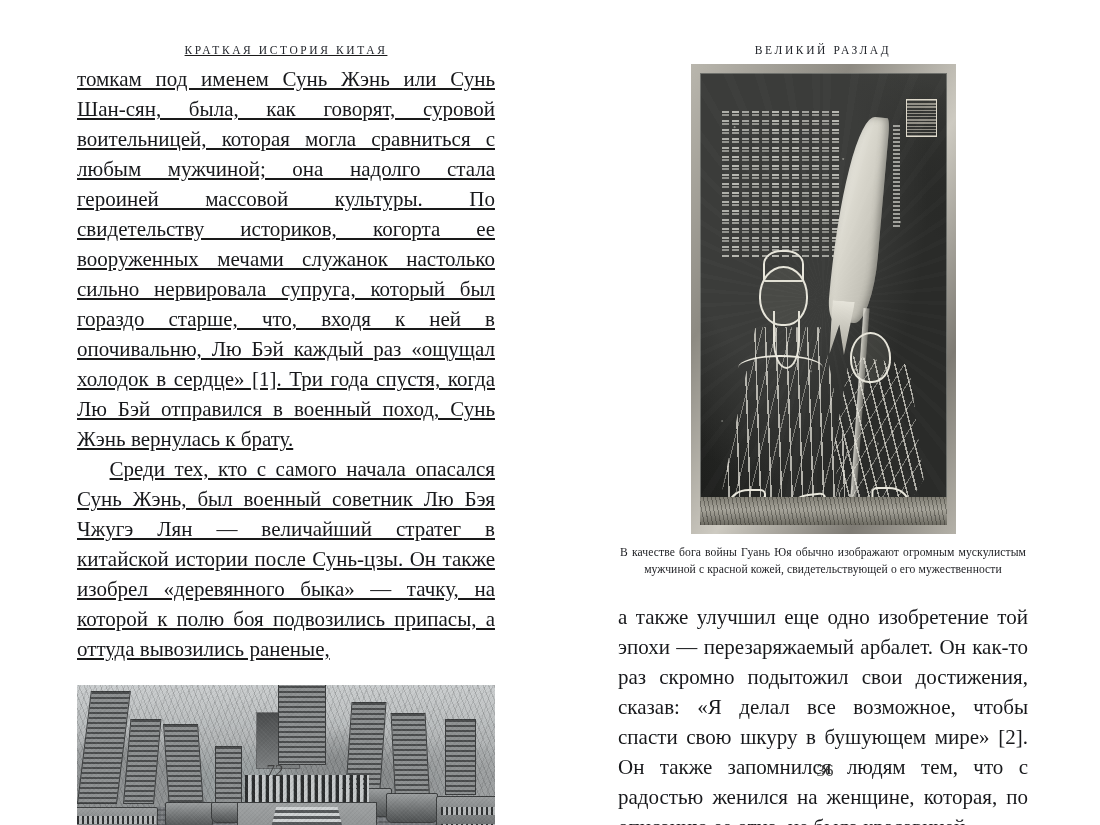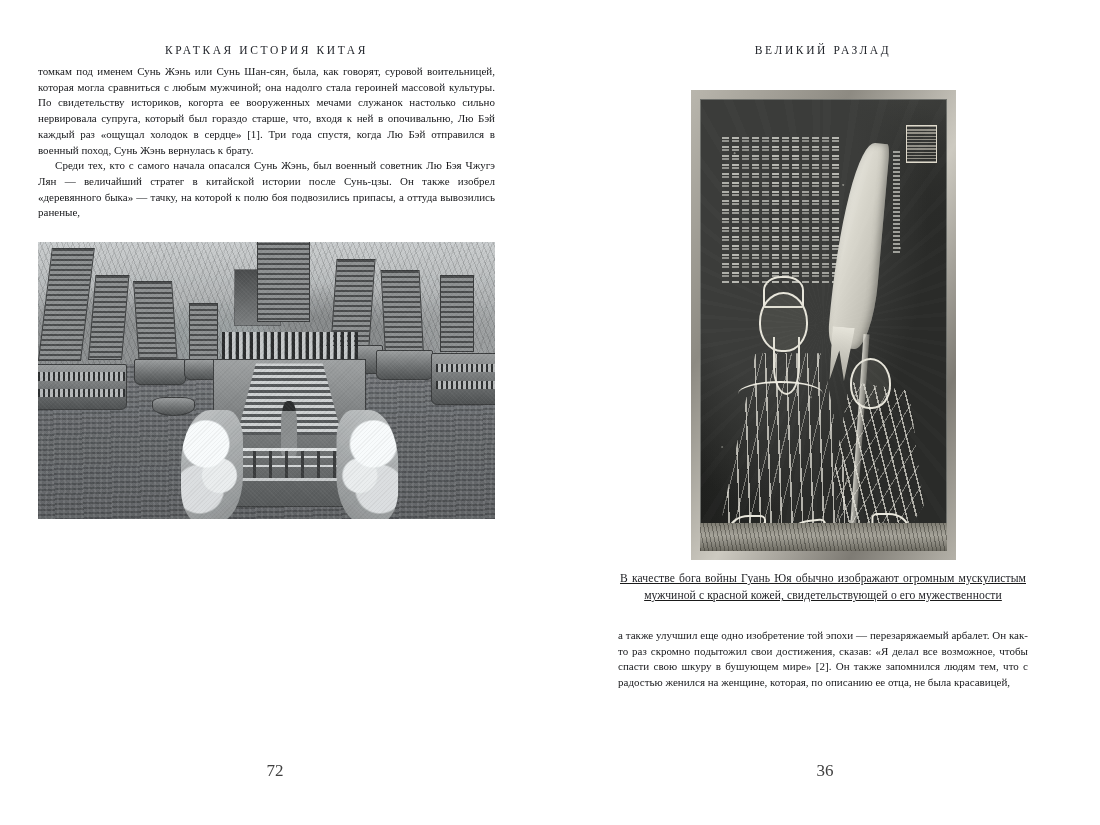--- a/index.html
+++ b/index.html
@@ -24,52 +24,52 @@
     display: flex;
   }
 
   .page {
     position: relative;
     width: 550px;
     height: 825px;
     box-sizing: border-box;
   }
 
-  .page-left  { padding: 0 55px 0 38px; }
+  .page-left  { padding: 0 55px 0 77px; text-decoration: underline; }
   .page-right { padding: 0 72px 0 68px; }
 
   .running-head {
     text-align: center;
     font-size: 11.5px;
     letter-spacing: 2.6px;
     text-transform: uppercase;
     color: #23262c;
     padding-top: 44px;
     font-family: "Liberation Serif", "DejaVu Serif", serif;
     white-space: nowrap;
   }
 
   .body-text {
-    font-size: 11px;
+    font-size: 21px;
     line-height: 1.43;
     text-align: justify;
     text-justify: inter-word;
     color: #17181b;
     margin: 0;
     hyphens: manual;
   }
   .body-text + .body-text { text-indent: 1.55em; }
 
   .block-left-top  { margin-top: 8px; }
   .block-right-bot { margin-top: 23px; }
 
   .figure { margin: 0; padding: 0; }
 
   .fig-left  { margin-top: 21px; }
-  .fig-right { margin-top: 34px; text-decoration: underline; }
+  .fig-right { margin-top: 8px; }
 
   .photo {
     display: block;
     width: 100%;
     background: #9a9a9a;
     position: relative;
     overflow: hidden;
   }
   .photo-left  { height: 277px; }
   .photo-right { height: 470px; width: 265px; margin: 0 auto; }

